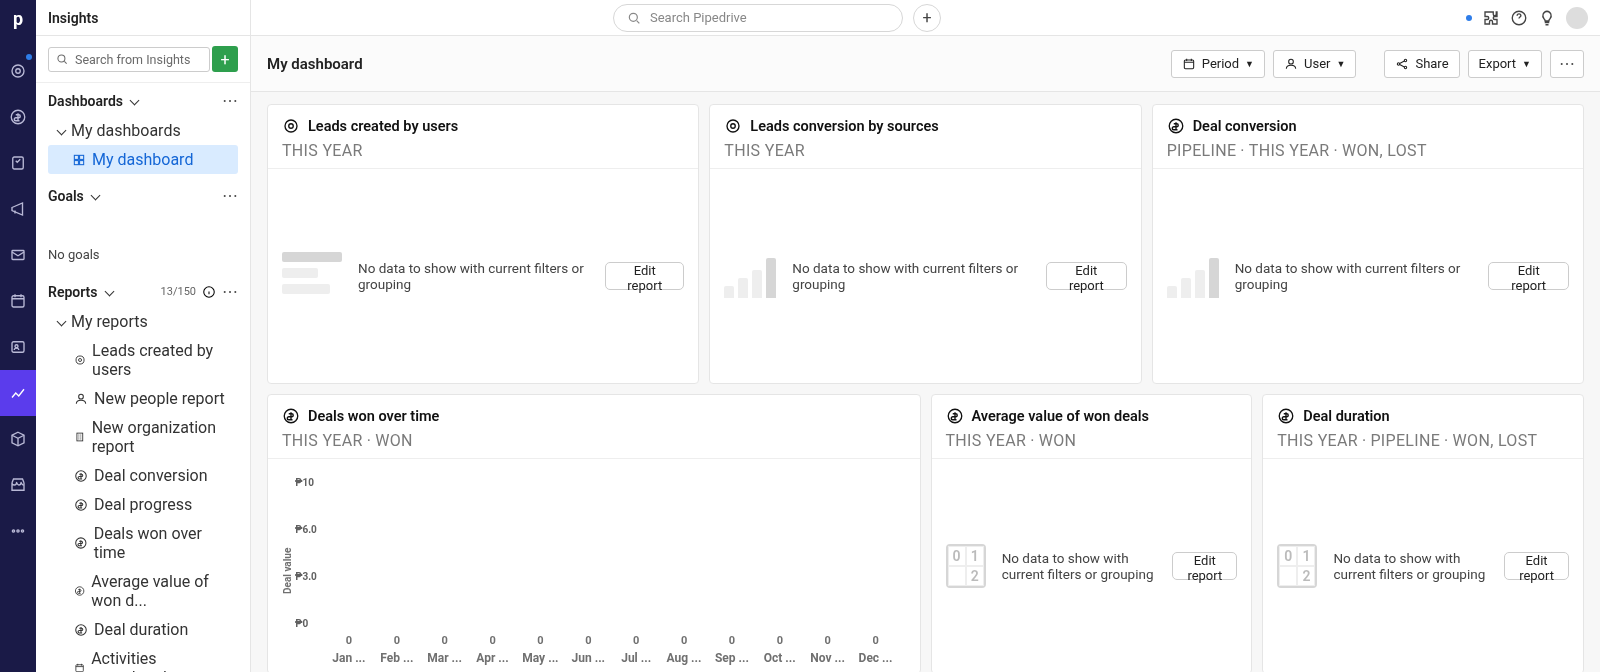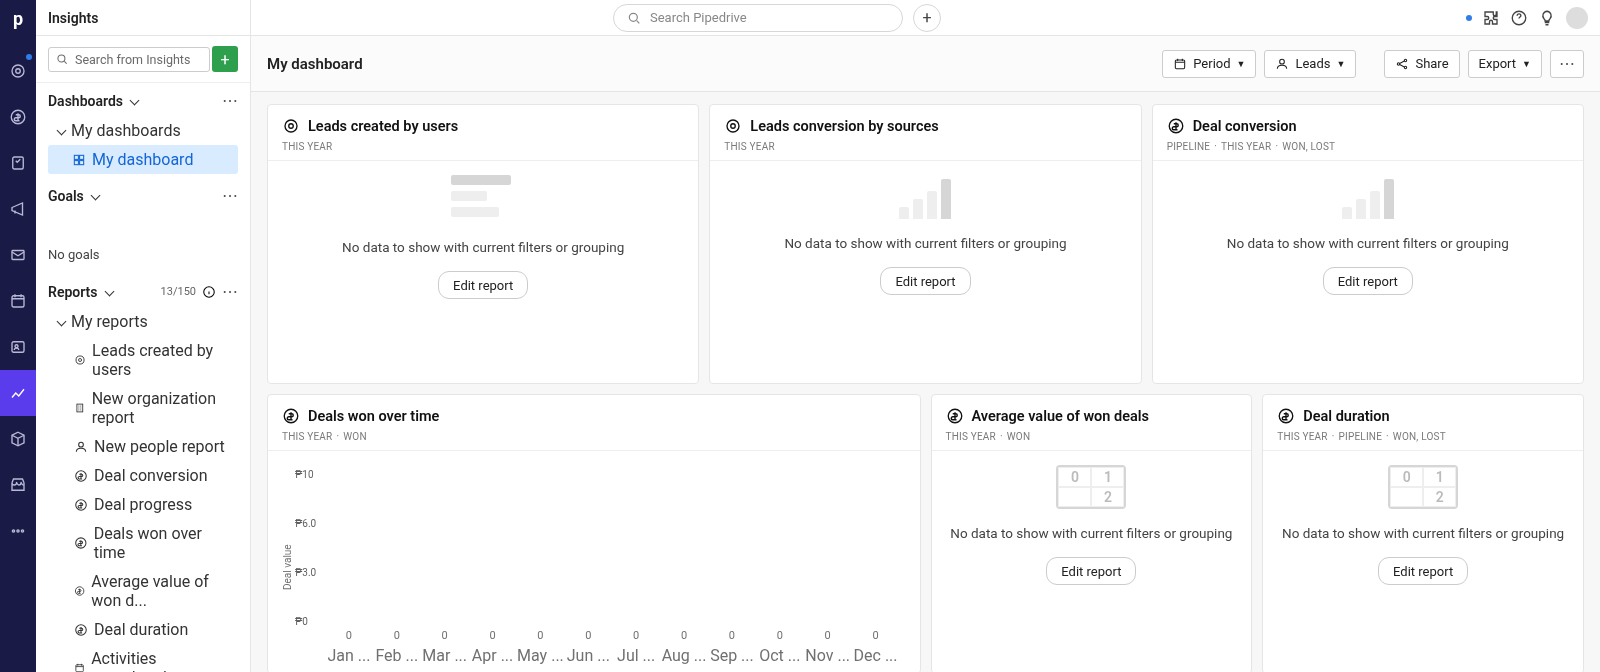--- a/index.html
+++ b/index.html
@@ -52,52 +52,52 @@
 .toolbar-right { margin-left:auto; display:flex; gap:8px; }
 .btn { border:1px solid #ccc; background:#fff; border-radius:3px; height:28px; padding:0 10px; display:flex; align-items:center; gap:6px; font-size:13px; color:#222; cursor:pointer; }
 .btn svg { width:14px; height:14px; }
 
 
 .grid { flex:1; overflow:auto; padding:12px 16px; display:grid; grid-template-columns: repeat(12, 1fr); grid-auto-rows: 280px; gap:10px; }
 .card { background:#fff; border:1px solid #e5e5e5; border-radius:4px; display:flex; flex-direction:column; overflow:hidden; }
 .card-head { padding:12px 14px 8px; }
 .card-title { display:flex; align-items:center; gap:8px; font-size:14.5px; font-weight:600; color:#111; }
 .card-title svg { width:18px; height:18px; }
-.card-meta { padding-top:6px; font-size:10px; letter-spacing:.02em; color:#7a7a7a; text-transform:uppercase; }
+.card-meta { padding-top:6px; font-size:16px; letter-spacing:.02em; color:#7a7a7a; text-transform:uppercase; }
 .card-meta .sep { margin:0 4px; }
-.card-body { flex:1; border-top:1px solid #eee; display:flex; flex-direction:column; align-items:center; justify-content:flex-start; padding:14px; gap:16px; }
+.card-body { flex:1; border-top:1px solid #eee; display:flex; flex-direction:row; align-items:center; justify-content:flex-start; padding:14px; gap:16px; }
 .empty-msg { font-size:13.5px; color:#444; }
-.edit-btn { border:1px solid #ccc; background:#fff; border-radius:11px; height:28px; padding:0 14px; font-size:13px; color:#222; cursor:pointer; }
+.edit-btn { border:1px solid #ccc; background:#fff; border-radius:5px; height:28px; padding:0 14px; font-size:13px; color:#222; cursor:pointer; }
 
 
 .ph-bars-h { width:64px; }
 .ph-bars-h div { height:10px; background:#d6d6d6; margin-bottom:6px; border-radius:2px; }
 .ph-bars-h div:nth-child(1){ width:60px; }
 .ph-bars-h div:nth-child(2){ width:36px; background:#eee; }
 .ph-bars-h div:nth-child(3){ width:48px; background:#eee; }
 .ph-bars-v { display:flex; align-items:flex-end; gap:4px; height:44px; }
 .ph-bars-v div { width:10px; background:#d6d6d6; border-radius:2px 2px 0 0; }
 .ph-bars-v div:nth-child(1){ height:12px; background:#eee; }
 .ph-bars-v div:nth-child(2){ height:20px; background:#eee; }
 .ph-bars-v div:nth-child(3){ height:28px; background:#eee; }
 .ph-bars-v div:nth-child(4){ height:40px; }
 .ph-012 { width:70px; height:44px; border:2px solid #d6d6d6; border-radius:4px; display:grid; grid-template-columns:1fr 1fr; grid-template-rows:1fr 1fr; font-size:14px; color:#bbb; font-weight:600; }
 .ph-012 span { display:flex; align-items:center; justify-content:center; border:1px solid #eee; }
 
 
 .chart-card .card-body { align-items:stretch; padding:18px 20px 8px 12px; }
-.chart-wrap { display:flex; flex:1; }
+.chart-wrap { display:flex; flex:1;font-weight:bold; }
 .ylabel { writing-mode: vertical-rl; transform: rotate(180deg); font-size:10px; color:#707070; text-align:center; padding:0 2px; }
 .yticks { display:flex; flex-direction:column; font-size:10px; color:#606060; }
 .yticks .ytick { height:25%; display:flex; align-items:flex-start; }
 .chart-area { flex:1; display:flex; flex-direction:column; }
 .chart-grid { flex:1; display:grid; }
 .chart-col { display:flex; flex-direction:column; align-items:center; }
 .chart-zero { font-size:11px; color:#707070; margin-bottom:4px; }
-.chart-cat { font-size:16px; color:#707070; white-space:nowrap; }
+.chart-cat { font-size:12px; color:#707070; white-space:nowrap; }
 
 .grid > .w4 { grid-column: span 4; }
 .grid > .w6 { grid-column: span 6; }
 .grid > .w3 { grid-column: span 3; }
 
 svg { fill:none; stroke:currentColor; stroke-width:1.8; }
 .more-dots::after { content:"⋯"; font-size:16px; color:#555; }
 .chev::after { content:""; display:inline-block; width:6px; height:6px; border-right:1.5px solid #333; border-bottom:1.5px solid #333; transform:rotate(45deg); margin-left:2px; position:relative; top:-2px; }
 </style>
 </head>
@@ -252,31 +252,31 @@
         <div id="reports-list">
             <div class="tree-row grandchild">
               <svg viewBox="0 0 24 24">
                 <circle cx="12" cy="12" r="8"></circle>
                 <circle cx="12" cy="12" r="3"></circle>
               </svg>
               <span>Leads created by users</span>
             </div>
             <div class="tree-row grandchild">
               <svg viewBox="0 0 24 24">
+                <circle cx="12" cy="8" r="4"></circle>
+                <path d="M4 20c0-4 4-6 8-6s8 2 8 6"></path>
+              </svg>
+              <span>New people report</span>
+            </div>
+            <div class="tree-row grandchild">
+              <svg viewBox="0 0 24 24">
                 <rect x="6" y="4" width="12" height="16"></rect>
                 <path d="M9 8h2M13 8h2M9 12h2M13 12h2M9 16h2M13 16h2"></path>
               </svg>
               <span>New organization report</span>
-            </div>
-            <div class="tree-row grandchild">
-              <svg viewBox="0 0 24 24">
-                <circle cx="12" cy="8" r="4"></circle>
-                <path d="M4 20c0-4 4-6 8-6s8 2 8 6"></path>
-              </svg>
-              <span>New people report</span>
             </div>
             <div class="tree-row grandchild">
               <svg viewBox="0 0 24 24">
                 <circle cx="12" cy="12" r="9"></circle>
                 <path d="M12 7v10M9 9h4a2 2 0 010 4H9a2 2 0 000 4h5"></path>
               </svg>
               <span>Deal conversion</span>
             </div>
             <div class="tree-row grandchild">
               <svg viewBox="0 0 24 24">
@@ -362,21 +362,21 @@
               <path d="M4 9h16M8 3v4M16 3v4"></path>
             </svg>
             <span>Period</span> 
             <span style="font-size:9px;">▼</span>
           </div>
         <div class="btn">
             <svg viewBox="0 0 24 24">
               <circle cx="12" cy="8" r="4"></circle>
               <path d="M4 20c0-4 4-6 8-6s8 2 8 6"></path>
             </svg>
-            <span>Leads</span> 
+            <span>User</span> 
             <span style="font-size:9px;">▼</span>
           </div>
         <div style="width:12px;"></div>
         <div class="btn">
             <svg viewBox="0 0 24 24">
               <circle cx="6" cy="12" r="2"></circle>
               <circle cx="18" cy="6" r="2"></circle>
               <circle cx="18" cy="18" r="2"></circle>
               <path d="M8 11l8-4M8 13l8 4"></path>
             </svg>

